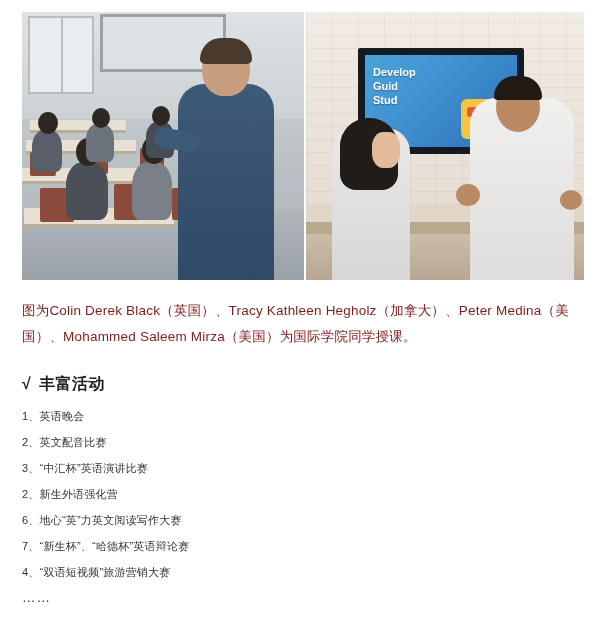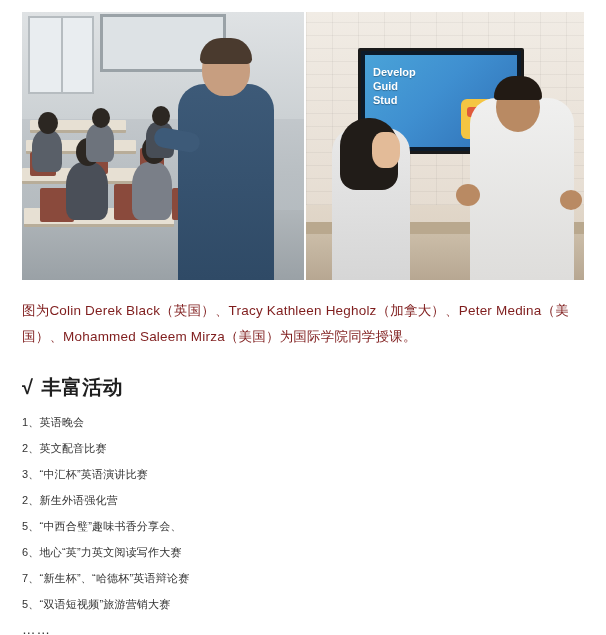--- a/index.html
+++ b/index.html
@@ -180,21 +180,21 @@
   .caption {
     width: 562px;
     margin-top: 18px;
     font-size: 13.5px;
     line-height: 26px;
     color: #7f1d1d;
     letter-spacing: 0.2px;
   }
   .section-head {
     margin-top: 24px;
-    font-size: 20px;
+    font-size: 16px;
     font-weight: bold;
     color: #1f1f1f;
     letter-spacing: 0.4px;
   }
   .section-head .check {
     font-weight: bold;
     margin-right: 8px;
   }
   .list {
     margin: 8px 0 0 0;
@@ -297,21 +297,20 @@
 
   <div class="section-head">
     <span class="check">√</span><span>丰富活动</span>
   </div>
 
   <ul class="list">
     <li>1、英语晚会</li>
     <li>2、英文配音比赛</li>
     <li>3、“中汇杯”英语演讲比赛</li>
     <li>2、新生外语强化营</li>
-    <li>5、“中西合璧”趣味书香分享会、</li>
     <li>6、地心“英”力英文阅读写作大赛</li>
     <li>7、“新生杯”、“哈德杯”英语辩论赛</li>
-    <li>5、“双语短视频”旅游营销大赛</li>
+    <li>4、“双语短视频”旅游营销大赛</li>
   </ul>
 
   <div class="ellipsis">……</div>
 
 </div>
 
 </body></html>

